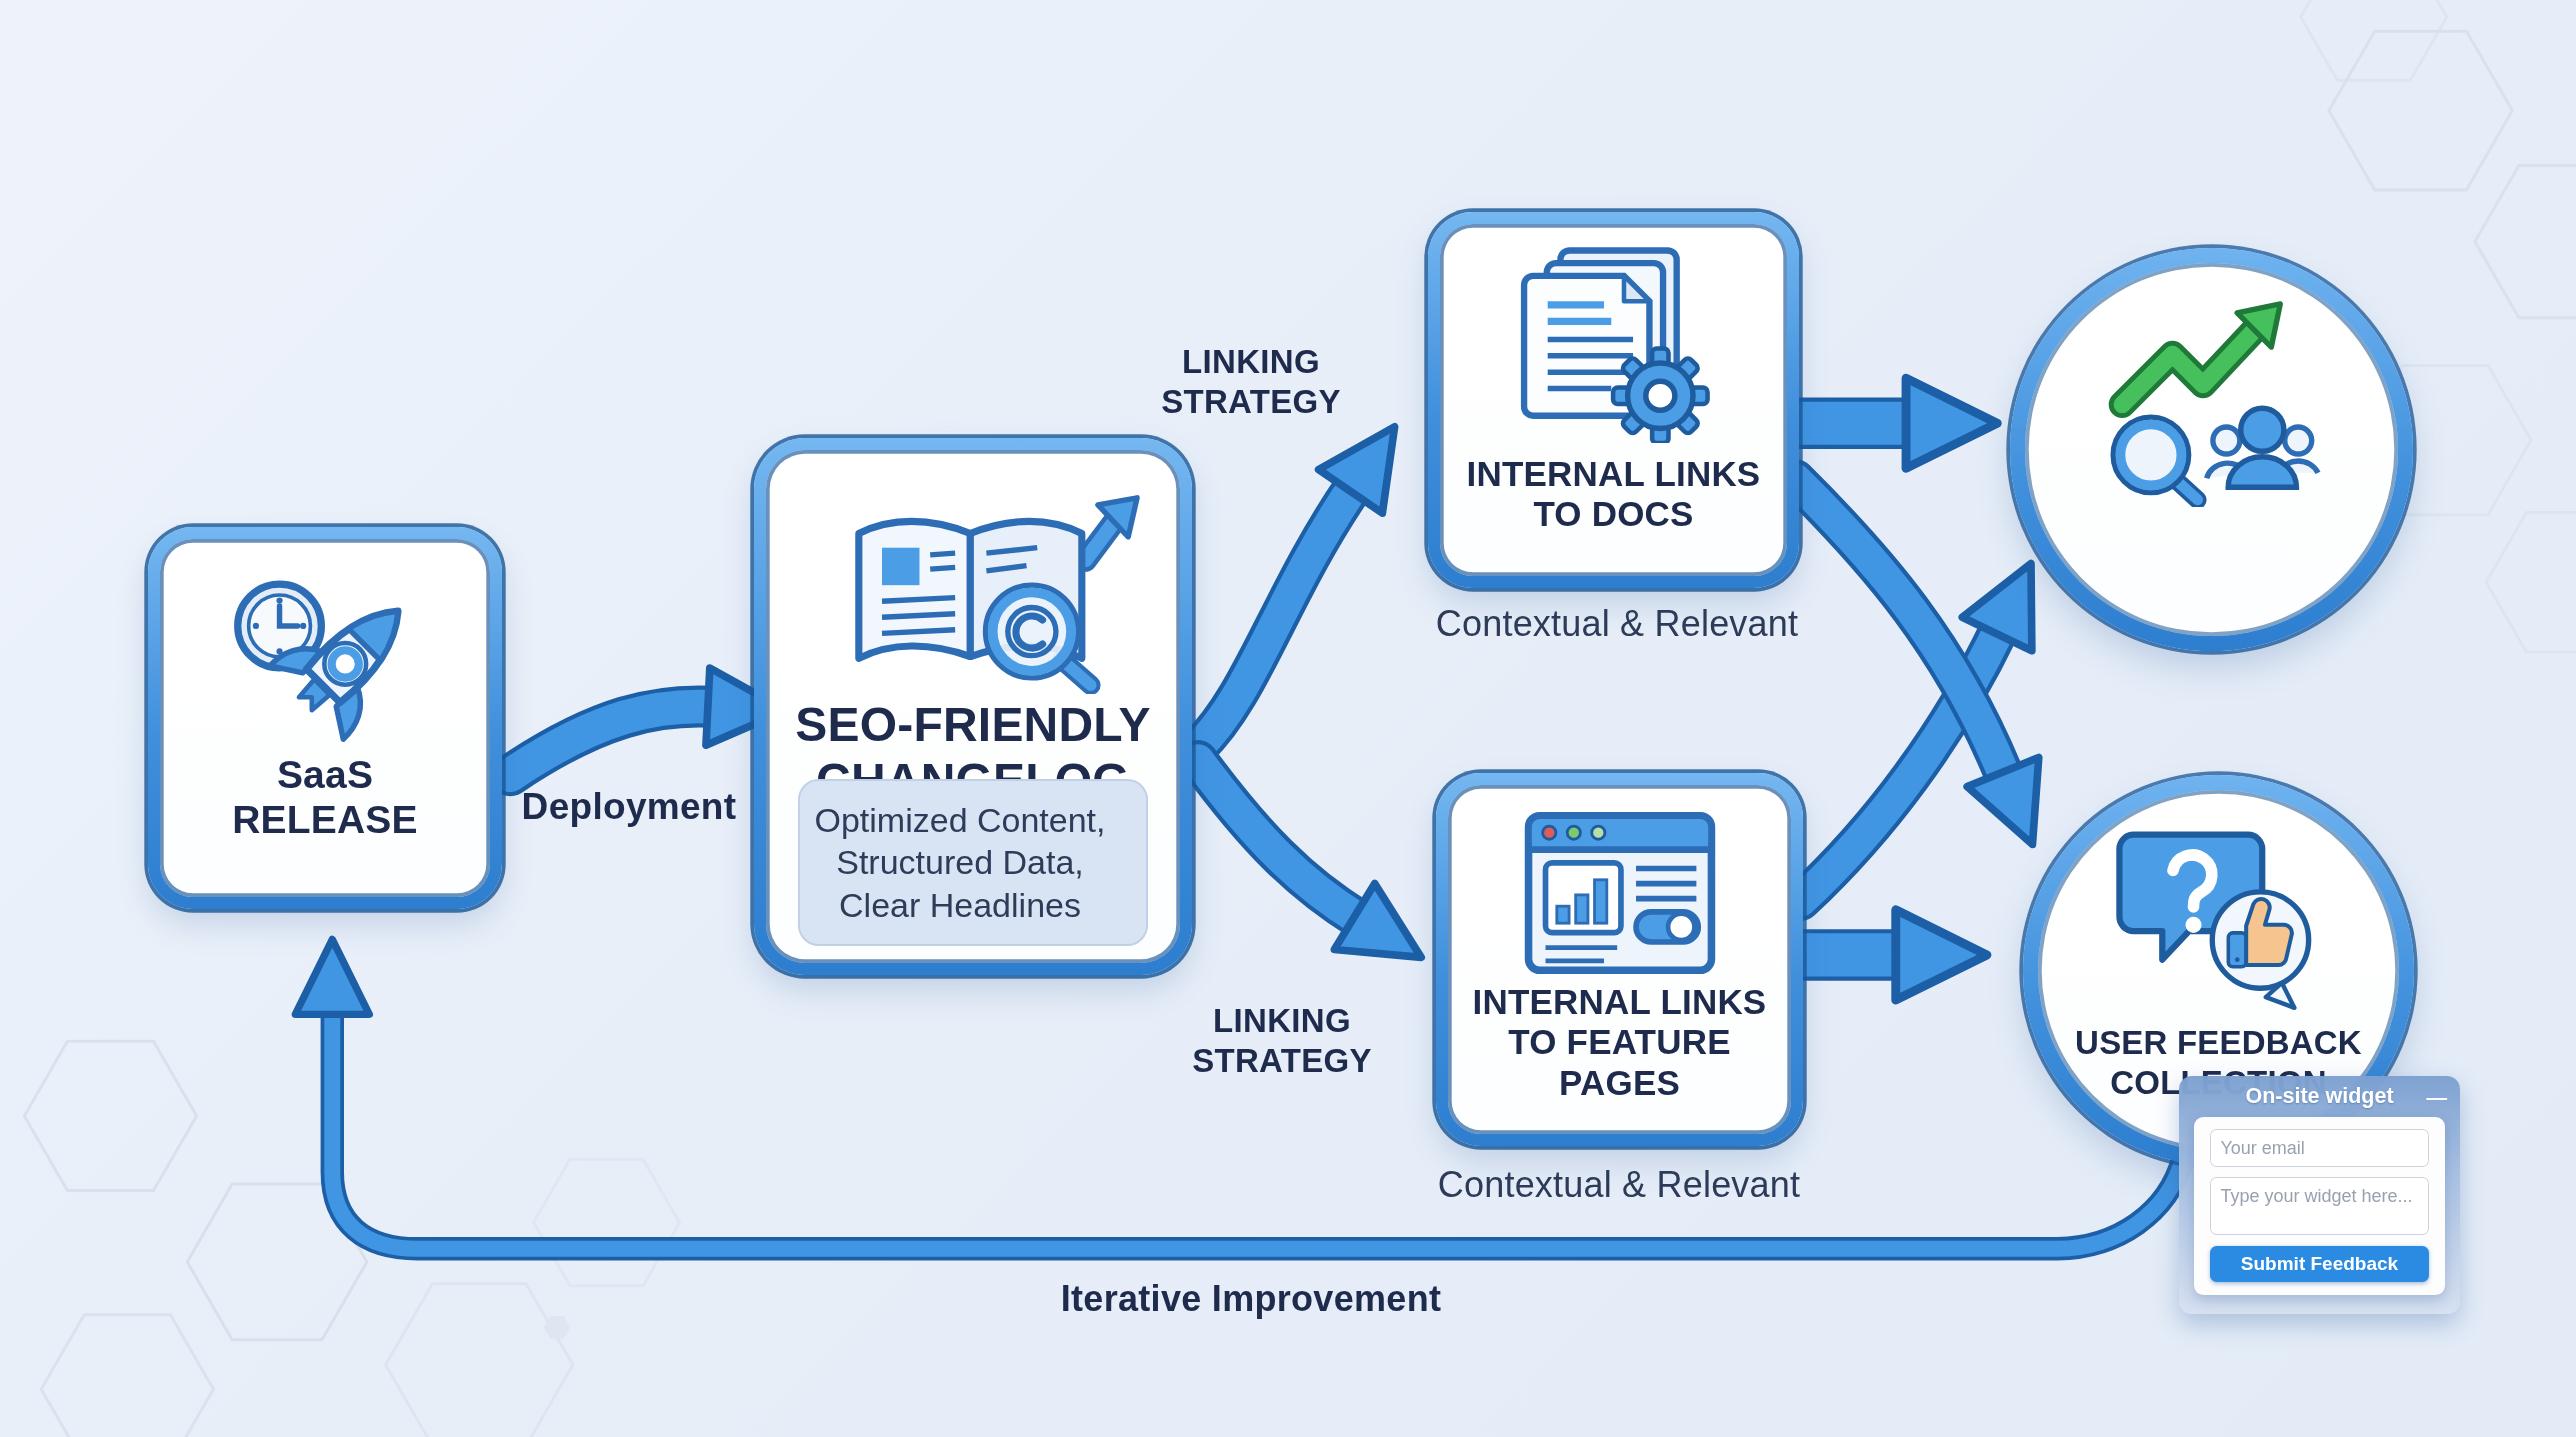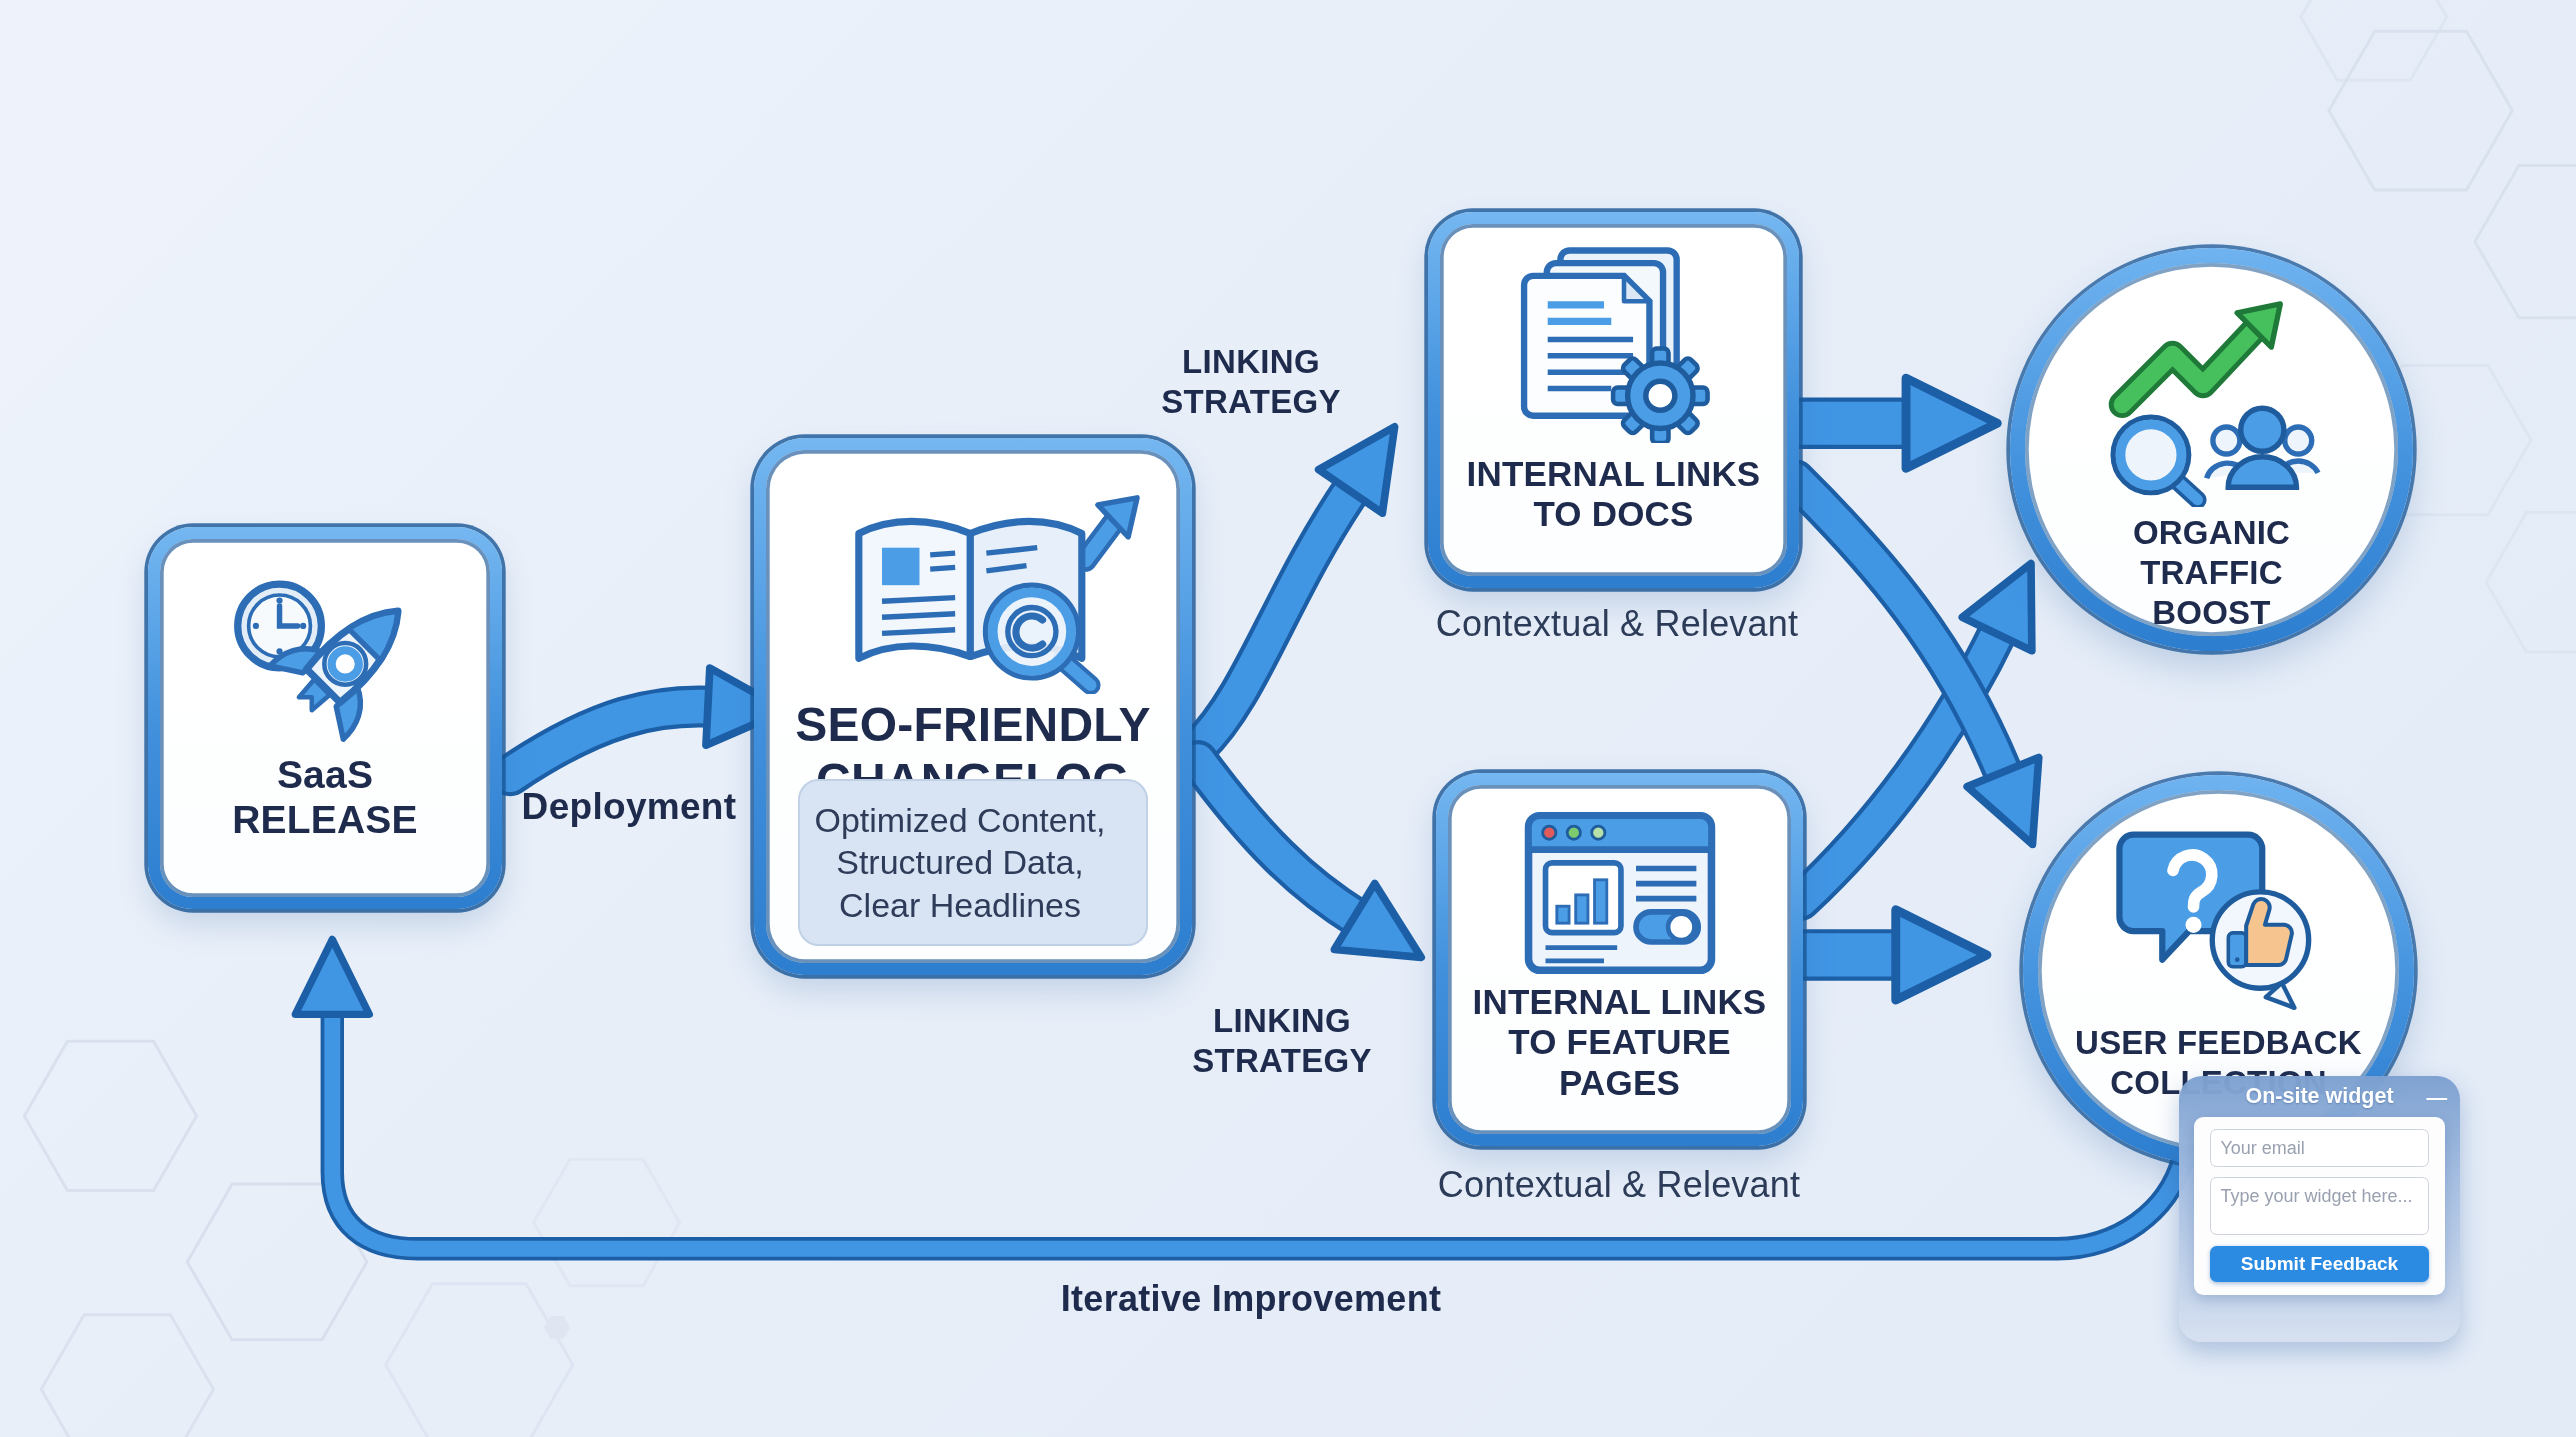--- a/index.html
+++ b/index.html
@@ -41,21 +41,21 @@
   .caption{
     position:absolute;transform:translateX(-50%);color:#2c3b58;font-size:36px;
     white-space:nowrap;letter-spacing:0.2px;
   }
   .edge-label{
     position:absolute;transform:translate(-50%,-50%);color:#1e2b4d;font-weight:bold;
     text-align:center;letter-spacing:0.3px;
   }
   
   #widget{
-    position:absolute;left:2179px;top:1076px;width:281px;height:266px;border-radius:23px;
+    position:absolute;left:2179px;top:1076px;width:281px;height:238px;border-radius:13px;
     background:linear-gradient(180deg,rgba(124,160,208,.97) 0%,rgba(168,192,226,.97) 42%,rgba(214,224,240,.97) 100%);
     box-shadow:0 9.4px 24px rgba(44,94,158,.30);box-sizing:border-box;
   }
   #widget-header{position:relative;height:41px;display:flex;align-items:center;justify-content:center;}
   #widget-title{color:#ffffff;font-weight:bold;font-size:21.5px;text-shadow:0 0.9px 1.9px rgba(30,60,110,.35);}
   #widget-minimize{
     position:absolute;right:13px;top:3.7px;color:#ffffff;font-weight:bold;font-size:20.6px;
     cursor:default;line-height:34px;
   }
   #widget-card{
@@ -270,21 +270,20 @@
       </g>
       <g>
         <circle cx="146" cy="162" r="15" fill="#eef4fb" stroke="#2d6db5" stroke-width="6"></circle>
         <path d="M124 204 a24 22 0 0 1 44 -6" fill="#eef4fb" stroke="#2d6db5" stroke-width="6"></path>
         <circle cx="226" cy="162" r="15" fill="#eef4fb" stroke="#2d6db5" stroke-width="6"></circle>
         <path d="M204 198 a24 22 0 0 1 44 0" fill="#eef4fb" stroke="#2d6db5" stroke-width="6"></path>
         <circle cx="186" cy="150" r="24" fill="#4b9de6" stroke="#1f5c9e" stroke-width="6"></circle>
         <path d="M148 214 a38 34 0 0 1 76 0 z" fill="#4b9de6" stroke="#1f5c9e" stroke-width="6"></path>
       </g>
     </svg>
-    <div class="node-title" style="font-size:33px;width:262px;margin-top:5.6px;line-height:1.22;">ORGANIC TRAFFIC BOOST</div>
   </div>
 
   <div class="circle-node" style="left:2023px;top:775px;width:391px;height:391px;">
     <svg width="225" height="191" viewBox="0 0 250 214" style="margin-top:34px">
       <path d="M30 12 h128 a16 16 0 0 1 16 16 v76 a16 16 0 0 1 -16 16 h-66 l-30 32 v-32 h-32 a16 16 0 0 1 -16 -16 v-76 a16 16 0 0 1 16 -16 z" fill="#4b9de6" stroke="#1f5c9e" stroke-width="7" stroke-linejoin="round"></path>
       <path d="M74 52 a22 22 0 1 1 32 24 c-9 5 -9 11 -9 17" stroke="#ffffff" stroke-width="13" fill="none" stroke-linecap="round"></path>
       <circle cx="97" cy="113" r="9" fill="#ffffff"></circle>
       <circle cx="172" cy="130" r="54" fill="#f2f7fd" stroke="#1f5c9e" stroke-width="6"></circle>
       <path d="M196 178 l14 28 l-32 -12 z" fill="#f2f7fd" stroke="#1f5c9e" stroke-width="5" stroke-linejoin="round"></path>
       <rect x="136" y="122" width="20" height="38" rx="5" fill="#4b9de6" stroke="#1f5c9e" stroke-width="4"></rect>

